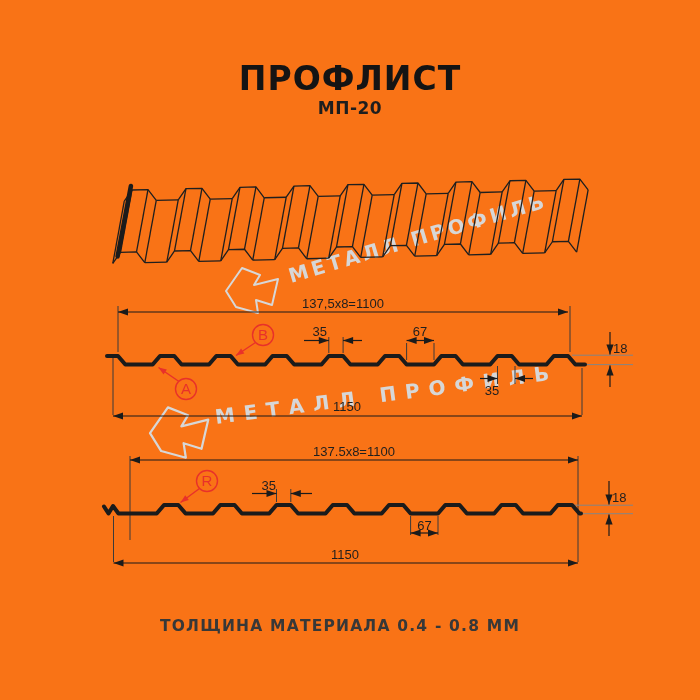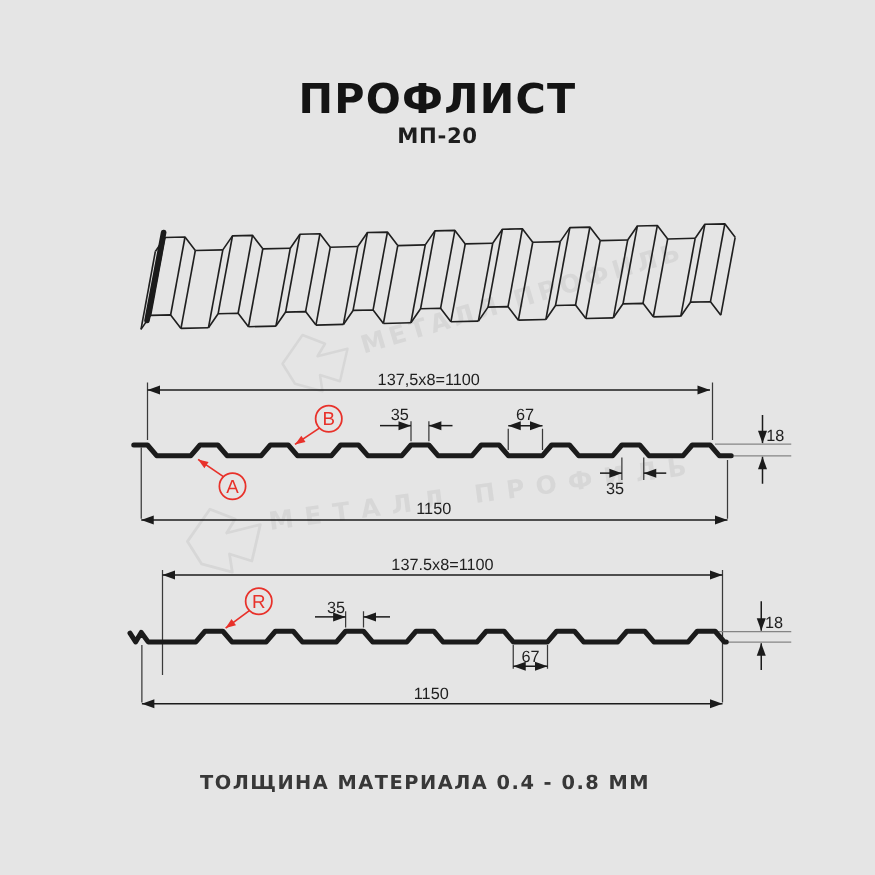--- a/index.html
+++ b/index.html
@@ -1,16 +1,16 @@
 <!DOCTYPE html>
 <html><head>
 <meta charset="utf-8">
 <style>
   html,body{margin:0;padding:0;background:#fff;}
-  .page{position:relative;width:700px;height:700px;background:#e5e5e5;overflow:hidden;}
+  .page{position:relative;width:700px;height:700px;background:#f97316;overflow:hidden;}
   svg{display:block;}
   text{fill:#1b1b1b;}
   .t-title{font:800 33px "DejaVu Sans",sans-serif;letter-spacing:1px;fill:#141414;}
   .t-sub{font:700 17px "DejaVu Sans",sans-serif;letter-spacing:.5px;fill:#1e1e1e;}
   .t-dim{font:13px "Liberation Sans",sans-serif;fill:#1f1f1f;}
   .t-lbl{font:15px "Liberation Sans",sans-serif;fill:#e8312a;}
   .t-foot{font:700 15.5px "DejaVu Sans",sans-serif;letter-spacing:1.2px;fill:#383838;}
   .t-wm1{font:700 20px "DejaVu Sans",sans-serif;letter-spacing:3.5px;fill:#d7d7d7;}
   .t-wm2{font:700 20px "DejaVu Sans",sans-serif;letter-spacing:9px;fill:#d7d7d7;}
   .thin{stroke:#3a3a3a;stroke-width:1;fill:none;}

